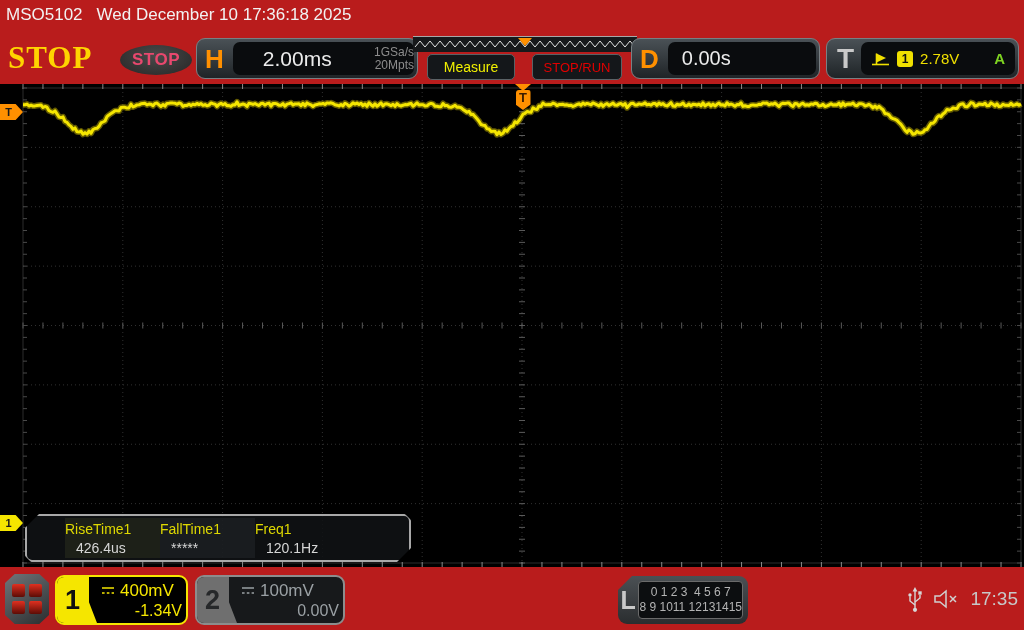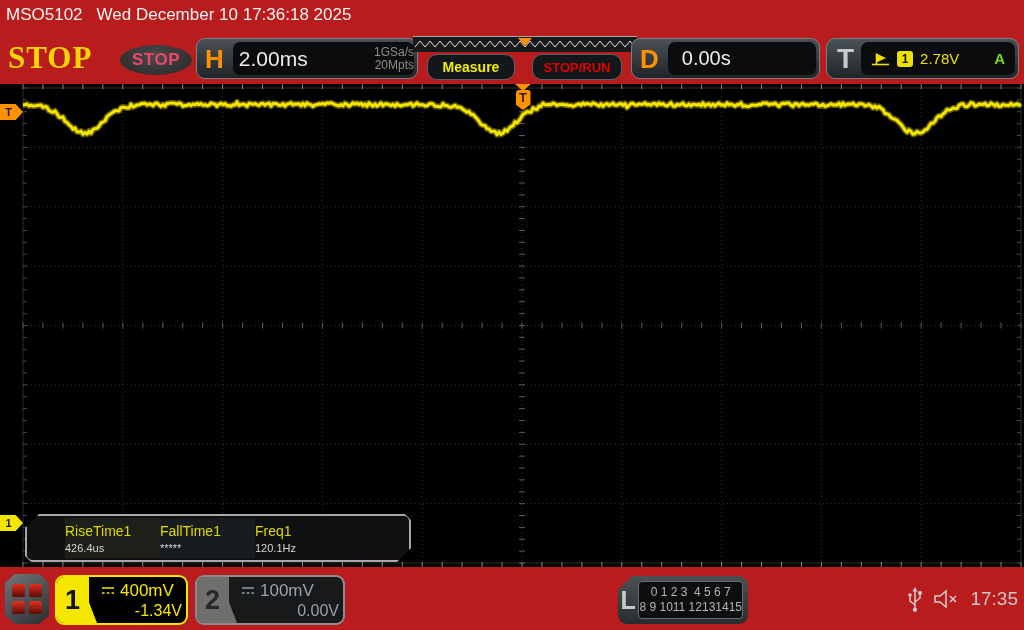--- a/index.html
+++ b/index.html
@@ -18,37 +18,37 @@
   .stoppill{position:absolute;left:120px;top:15px;width:72px;height:30px;border-radius:50%;
             background:radial-gradient(ellipse at 50% 35%,#4a4a4a,#262626);
             display:flex;align-items:center;justify-content:center;
             color:#e8486e;font-weight:bold;font-size:17px;letter-spacing:.5px;}
   .panel{position:absolute;top:8px;height:41px;border-radius:9px;border:1px solid #788084;
          background:linear-gradient(180deg,#4a5156,#1f2427);display:flex;align-items:center;box-sizing:border-box;}
   .panel .plabel{font-weight:bold;font-size:26px;color:#ff9000;padding:0 6px 0 8px;line-height:1;}
   .panel .pinner{flex:1;height:33px;margin:0 3px;background:#0a0c0e;border-radius:7px;
                  display:flex;align-items:center;box-sizing:border-box;}
   .hpanel{left:196px;width:222px;}
-  .hpanel .timebase{font-size:21px;color:#ececec;padding-left:6px;flex:1;}
+  .hpanel .timebase{font-size:21px;color:#ececec;padding-left:30px;flex:1;}
   .hpanel .srate{font-size:12px;color:#8d8d8d;text-align:right;line-height:13px;}
   .dpanel{left:631px;width:189px;}
   .dpanel .dvalue{font-size:20px;color:#ececec;padding-left:14px;}
   .tpanel{left:826px;width:193px;}
   .tpanel .plabel{color:#c9c9c9;font-size:28px;padding:0 4px 0 10px;}
   .tpanel .pinner{gap:7px;padding-left:10px;}
   .srcbadge{width:16px;height:16px;border-radius:3px;background:#f0e000;color:#111;
             font-size:12px;font-weight:bold;display:flex;align-items:center;justify-content:center;}
   .tlevel{color:#f0e000;font-size:15px;}
   .tmode{color:#7ed321;font-size:15px;font-weight:bold;margin-left:auto;margin-right:10px;}
 
   .preview{position:absolute;left:413px;top:6px;width:224px;height:15px;background:#17191b;
            border-top:1px solid #a8a8a8;}
   .toolbtn{position:absolute;top:24px;height:26px;background:#14171a;border:1px solid #5a6266;
-           border-radius:10px;display:flex;align-items:center;justify-content:center;
-           font-weight:bold;cursor:pointer;box-sizing:border-box;}
+           border-radius:5px;display:flex;align-items:center;justify-content:center;
+           font-weight:normal;cursor:pointer;box-sizing:border-box;}
   .measurebtn{left:427px;width:88px;color:#f0ef00;font-size:14px;}
   .stoprunbtn{left:532px;width:90px;color:#e00000;font-size:13px;}
 
   
   .scope{position:absolute;left:0;top:84px;width:1024px;height:483px;background:#000;}
   .marker{position:absolute;display:flex;align-items:center;justify-content:center;
           font-weight:bold;font-size:11px;color:#1a1a1a;}
   .arrowR{width:23px;height:16px;clip-path:polygon(0 0,68% 0,100% 50%,68% 100%,0 100%);padding-right:6px;box-sizing:border-box;}
   .trigL{background:#ff9000;}
   .gndM{background:#f5e600;}
@@ -60,21 +60,21 @@
                   color:#3a1d00;font-weight:bold;font-size:13px;display:flex;align-items:flex-start;justify-content:center;}
 
   .measbox{position:absolute;left:25px;top:430px;width:386px;height:48px;
            background:rgba(16,18,20,.88);border:2px solid #a8a8a8;border-radius:7px;
            clip-path:polygon(14px 0,calc(100% - 6px) 0,100% 6px,100% calc(100% - 14px),calc(100% - 14px) 100%,6px 100%,0 calc(100% - 6px),0 14px);
            display:flex;align-items:center;padding-left:38px;box-sizing:border-box;}
   .meascell{width:95px;height:40px;display:flex;flex-direction:column;justify-content:center;gap:3px;}
   .meascell.c0{background:rgba(58,64,38,.35);}
   .meascell.c1{background:rgba(40,44,48,.45);}
   .measlabel{color:#ded800;font-size:14px;}
-  .measvalue{color:#d6d6d6;font-size:11px;}
+  .measvalue{color:#d6d6d6;font-size:14px;padding-left:11px;}
 
   
   .bottombar{position:absolute;left:0;top:568px;width:1024px;height:62px;}
   .menuicon{position:absolute;left:5px;top:6px;width:44px;height:50px;
             background:linear-gradient(145deg,#71767a,#2a2d2f);
             clip-path:polygon(22% 0,78% 0,100% 18%,100% 82%,78% 100%,22% 100%,0 82%,0 18%);
             display:flex;align-items:center;justify-content:center;}
   .menugrid{display:grid;grid-template-columns:13px 13px;grid-template-rows:13px 13px;gap:4px;}
   .menugrid div{background:linear-gradient(180deg,#e03020,#5c0c06);border-radius:2px;}
   .chan{position:absolute;top:7px;height:50px;border-radius:9px;background:#000;box-sizing:border-box;overflow:hidden;}

